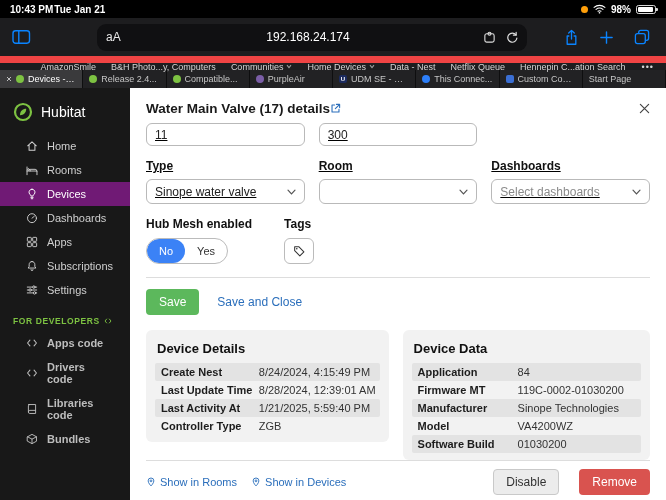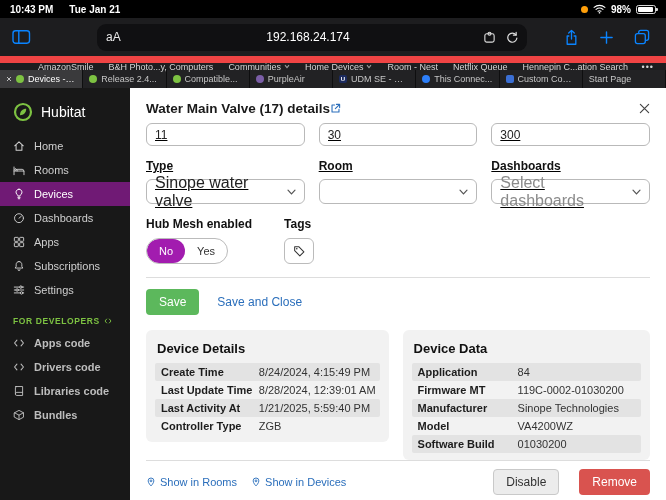--- a/index.html
+++ b/index.html
@@ -1,21 +1,21 @@
 <!DOCTYPE html>
 <html><head>
 <meta charset="utf-8">
 <style>
   * { margin:0; padding:0; box-sizing:border-box; }
   body { font-family:"Liberation Sans", sans-serif; background:#222; }
   .stage { width:666px; height:500px; background:#fff; display:flex; flex-direction:column; overflow:hidden; position:relative; }
 
   
   .status-bar { height:18px; background:#000; color:#fff; display:flex; justify-content:space-between; align-items:center; padding:0 10px; font-size:10px; font-weight:bold; flex:none; }
-  .status-left { display:flex; gap:16px; }
+  .status-left { display:flex; gap:1px; }
   .status-right { display:flex; align-items:center; gap:5px; }
   .rec-dot { width:7px; height:7px; border-radius:50%; background:#ff9f0a; }
   .battery { width:20px; height:9px; border:1px solid rgba(255,255,255,.85); border-radius:2.5px; position:relative; padding:1px; }
   .battery::after { content:""; position:absolute; right:-3px; top:2px; width:2px; height:3.5px; background:rgba(255,255,255,.85); border-radius:0 1px 1px 0; }
   .battery-fill { display:block; height:100%; width:92%; background:#fff; border-radius:1px; }
 
   
   .toolbar { height:38px; background:#1d1d1f; display:flex; align-items:center; padding:0 12px; flex:none; }
   .tool-icon { color:#0a84ff; display:flex; align-items:center; }
   .url-field { flex:1; margin:0 14px 0 66px; max-width:430px; height:27px; background:#101012; border-radius:9px; display:flex; align-items:center; padding:0 9px; position:relative; }
@@ -42,47 +42,47 @@
   .fav-blue { background:#2d7ff9; }
   .fav-bluesq { background:#3b6fd4; border-radius:2px; }
   .tab-close { color:#bfbfbf; flex:none; display:flex; }
 
   
   .content { flex:1; display:flex; min-height:0; }
 
   
   .sidebar { width:130px; background:#181818; color:#cfcfcf; flex:none; display:flex; flex-direction:column; padding-top:10px; overflow:hidden; }
   .brand { display:flex; align-items:center; gap:8px; padding:4px 13px 12px; color:#fff; font-size:14px; }
-  .side-item { display:flex; align-items:center; gap:9px; padding:6px 13px; font-size:11px; color:#cfcfcf; cursor:pointer; }
+  .side-item { display:flex; align-items:center; gap:9px; padding:6px 26px; font-size:11px; color:#cfcfcf; cursor:pointer; }
   .side-item svg { flex:none; }
   .side-item.active { background:#701a75; color:#fff; }
   .dev-header { padding:14px 13px 5px; font-size:8.5px; letter-spacing:.6px; color:#7dc242; font-weight:bold; display:flex; align-items:center; gap:4px; }
   .dev-item { color:#bdbdbd;font-weight:bold; }
 
   
   .panel { flex:1; background:#fff; display:flex; flex-direction:column; padding:8px 16px 0; min-width:0; overflow:hidden; }
   .panel-header { display:flex; align-items:center; gap:0; height:24px; flex:none; }
   .panel-title { font-size:13.5px; font-weight:bold; color:#1a1a1a; }
   .ext-link { color:#2a6ebb; display:flex; }
   .close-btn { margin-left:auto; color:#444; display:flex; cursor:pointer; }
 
   .grid3 { display:grid; grid-template-columns:1fr 1fr 1fr; gap:14px;text-decoration:underline; }
   .inputs-row { margin-top:3px; }
   .text-input { height:23px; border:1px solid #b9b9b9; border-radius:6px; padding:0 8px; font-size:12px; color:#222; width:100%; font-family:inherit; background:#fff; }
   .field-label { font-size:12px; font-weight:bold; color:#111; margin:13px 0 0; }
   .selects-row { margin-top:6px; }
-  .select { height:25px; border:1px solid #b9b9b9; border-radius:6px; display:flex; align-items:center; justify-content:space-between; padding:0 8px; font-size:16px; color:#222; background:#fff; cursor:pointer; }
+  .select { height:25px; border:1px solid #b9b9b9; border-radius:6px; display:flex; align-items:center; justify-content:space-between; padding:0 8px; font-size:12px; color:#222; background:#fff; cursor:pointer; }
   .select .placeholder { color:#8a8a8a; }
   .chev { color:#555; display:flex; flex:none; }
 
   .toggle-row { display:flex; gap:32px; margin-top:13px; }
   .toggle-label { font-size:12px; font-weight:bold; color:#111; margin-bottom:7px; }
   .toggle { display:inline-flex; border:1px solid #bbb; border-radius:14px; height:26px; background:#fff; overflow:hidden; }
   .toggle-opt { padding:0 12px; display:flex; align-items:center; font-size:11px; color:#333; cursor:pointer; }
-  .toggle-opt.selected { background:#a21caf; color:#fff; border-radius:13px; }
+  .toggle-opt.selected { background:#3b82f6; color:#fff; border-radius:13px; }
   .tag-btn { width:30px; height:26px; border:1px solid #bbb; border-radius:6px; display:flex; align-items:center; justify-content:center; background:#fff; color:#333; cursor:pointer; }
 
   .divider { border:none; border-top:1px solid #ddd; margin:13px 0 0; }
   .save-row { display:flex; align-items:center; gap:18px; margin-top:11px; flex:none; }
   .save-btn { background:#5cb85c; color:#fff; border:none; border-radius:4px; padding:6px 13px; font-size:12px; font-family:inherit; cursor:pointer; }
   .link { color:#2a6ebb; font-size:12px; text-decoration:none; display:flex; align-items:center; gap:4px; cursor:pointer; }
 
   .cards { display:grid; grid-template-columns:1fr 1.02fr; gap:14px; margin-top:15px; align-items:start; }
   .card { background:#f2f2f2; border-radius:6px; padding:9px 9px 7px; }
   .card-title { font-size:13px; font-weight:bold; color:#111; margin:2px 2px 7px; }
@@ -182,21 +182,21 @@
     </span>
     <span class="fav-item">
         <span>Home Devices</span>
       <span class="fav-chevron">
           <svg width="6" height="5" viewBox="0 0 6 5" fill="none" stroke="currentColor" stroke-width="1.1">
             <path d="M1 1.2 3 3.6 5 1.2"></path>
           </svg>
         </span>
     </span>
     <span class="fav-item">
-        <span>Room - Nest</span>
+        <span>Data - Nest</span>
       </span>
     <span class="fav-item">
         <span>Netflix Queue</span>
       </span>
     <span class="fav-item">
         <span>Hennepin C...ation Search</span>
       </span>
     <span class="fav-overflow">•••</span>
   </div>
 
@@ -352,21 +352,20 @@
         </span>
         <span class="close-btn">
           <svg width="11" height="11" viewBox="0 0 12 12" fill="none" stroke="currentColor" stroke-width="1.3" stroke-linecap="round">
               <path d="M1.5 1.5l9 9M10.5 1.5l-9 9"></path>
             </svg>
         </span>
       </div>
 
       <div class="grid3 inputs-row">
         <input class="text-input" value="11" style="">
-        <input class="text-input" value="30" style="">
         <input class="text-input" value="300" style="">
       </div>
 
       <div class="grid3">
         <div class="field-label">Type</div>
         <div class="field-label">Room</div>
         <div class="field-label">Dashboards</div>
       </div>
       <div class="grid3 selects-row">
         <div class="select">
@@ -419,21 +418,21 @@
       <div class="save-row">
         <button class="save-btn">Save</button>
         <a class="link">Save and Close</a>
       </div>
 
       <div class="cards">
         <div class="card">
           <div class="card-title">Device Details</div>
           <div class="card-rows">
             <div class="card-row">
-              <span class="row-label">Create Time</span>
+              <span class="row-label">Create Nest</span>
               <span class="row-value">8/24/2024, 4:15:49 PM</span>
             </div>
             <div class="card-row">
               <span class="row-label">Last Update Time</span>
               <span class="row-value">8/28/2024, 12:39:01 AM</span>
             </div>
             <div class="card-row">
               <span class="row-label">Last Activity At</span>
               <span class="row-value">1/21/2025, 5:59:40 PM</span>
             </div>

